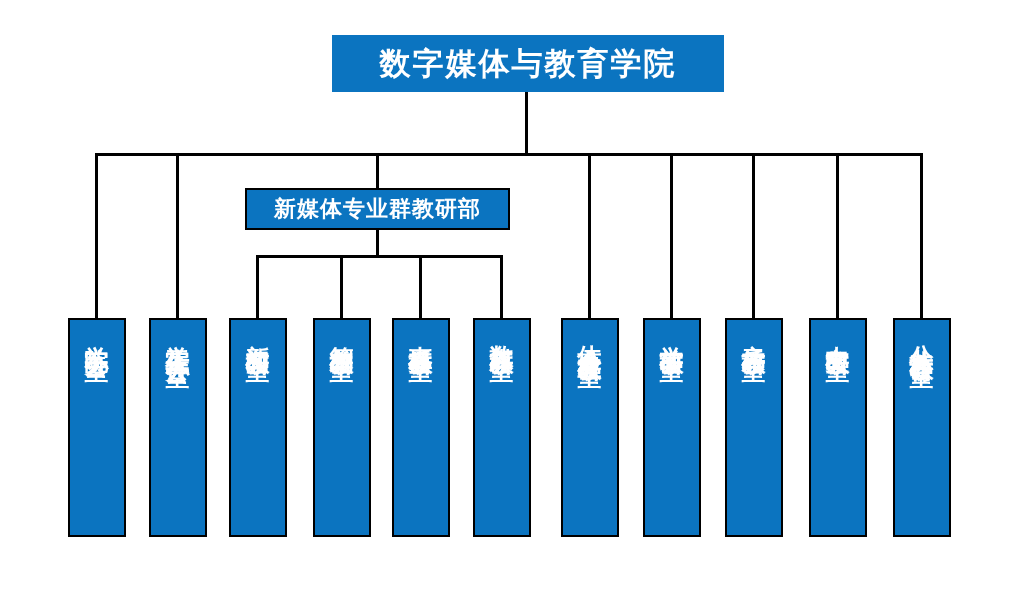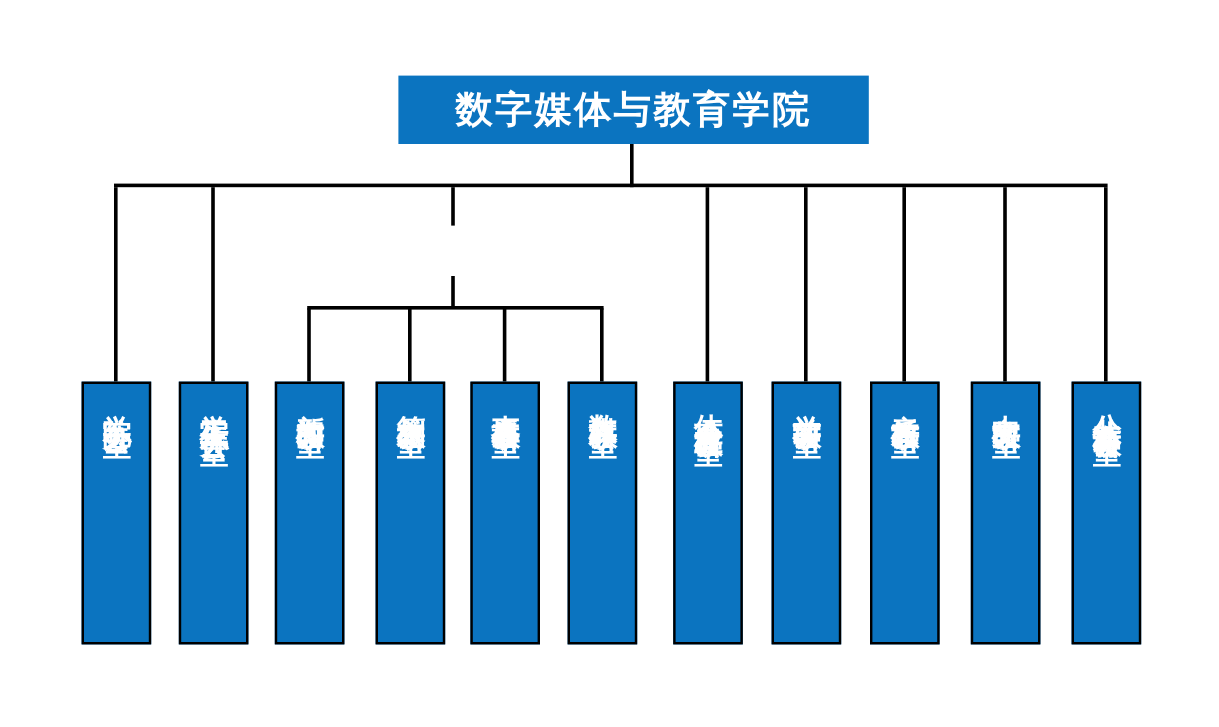--- a/index.html
+++ b/index.html
@@ -25,21 +25,20 @@
     color: var(--text, #ffffff);
     box-sizing: border-box;
     font-weight: bold;
   }
   .node.root {
     left: 332px; top: 35px;
     width: 392px; height: 57px;
     display: flex; align-items: center; justify-content: center;
     font-size: 31px;
     letter-spacing: 2px;
-    margin-top: 28px;
   }
   .node.mid {
     left: 245px; top: 188px;
     width: 265px; height: 42px;
     border: 2px solid var(--line, #000000);
     display: flex; align-items: center; justify-content: center;
     font-size: 22px;
     letter-spacing: 1px;
   }
   .node.leaf {
@@ -76,20 +75,23 @@
   <div class="line" style="left:256px; top:255px; width:247px; height:3px;"></div>
   <div class="line" style="left:256px; top:257px; width:3px;   height:61px;"></div>
   <div class="line" style="left:340px; top:257px; width:3px;   height:61px;"></div>
   <div class="line" style="left:419px; top:257px; width:3px;   height:61px;"></div>
   <div class="line" style="left:500px; top:257px; width:3px;   height:61px;"></div>
 
   <div class="node root">
     <span>数字媒体与教育学院</span>
   </div>
 
+  <div class="node mid">
+    <span>新媒体专业群教研部</span>
+  </div>
 
   <div class="node leaf" style="left:68px;">
     <span class="leaf-label">学院办公室</span>
   </div>
   <div class="node leaf" style="left:149px;">
     <span class="leaf-label">学生工作办公室</span>
   </div>
   <div class="node leaf" style="left:229px;">
     <span class="leaf-label">新闻教研室</span>
   </div>

